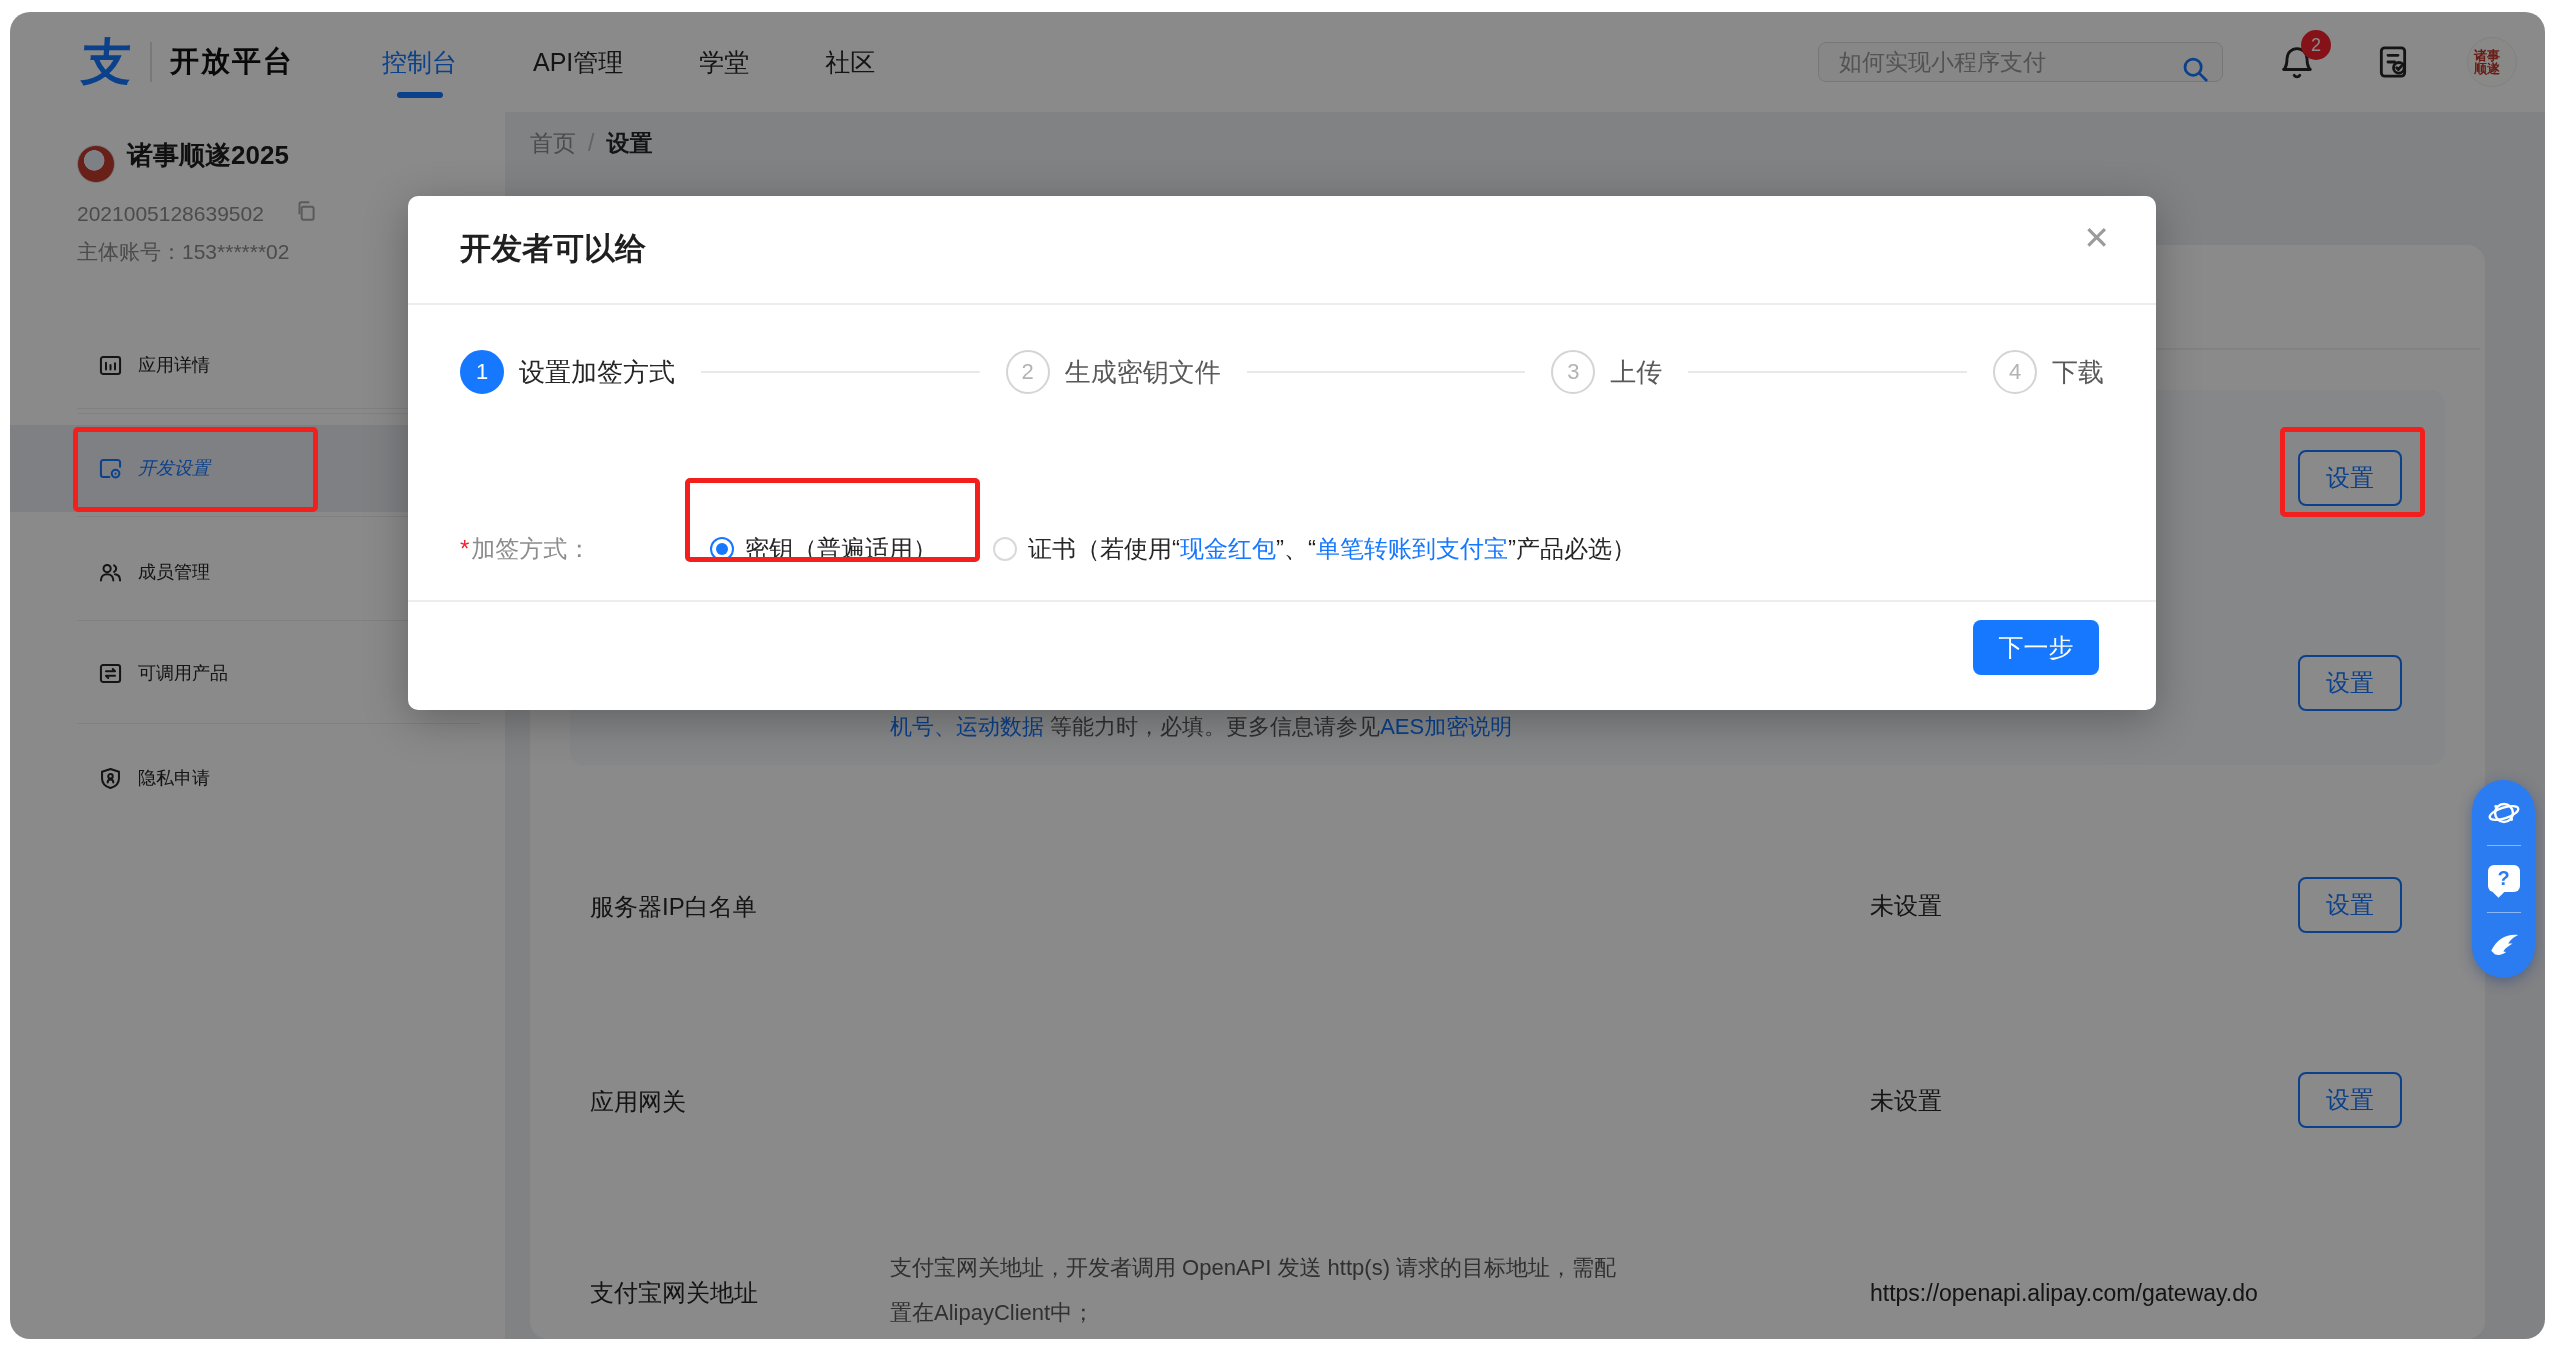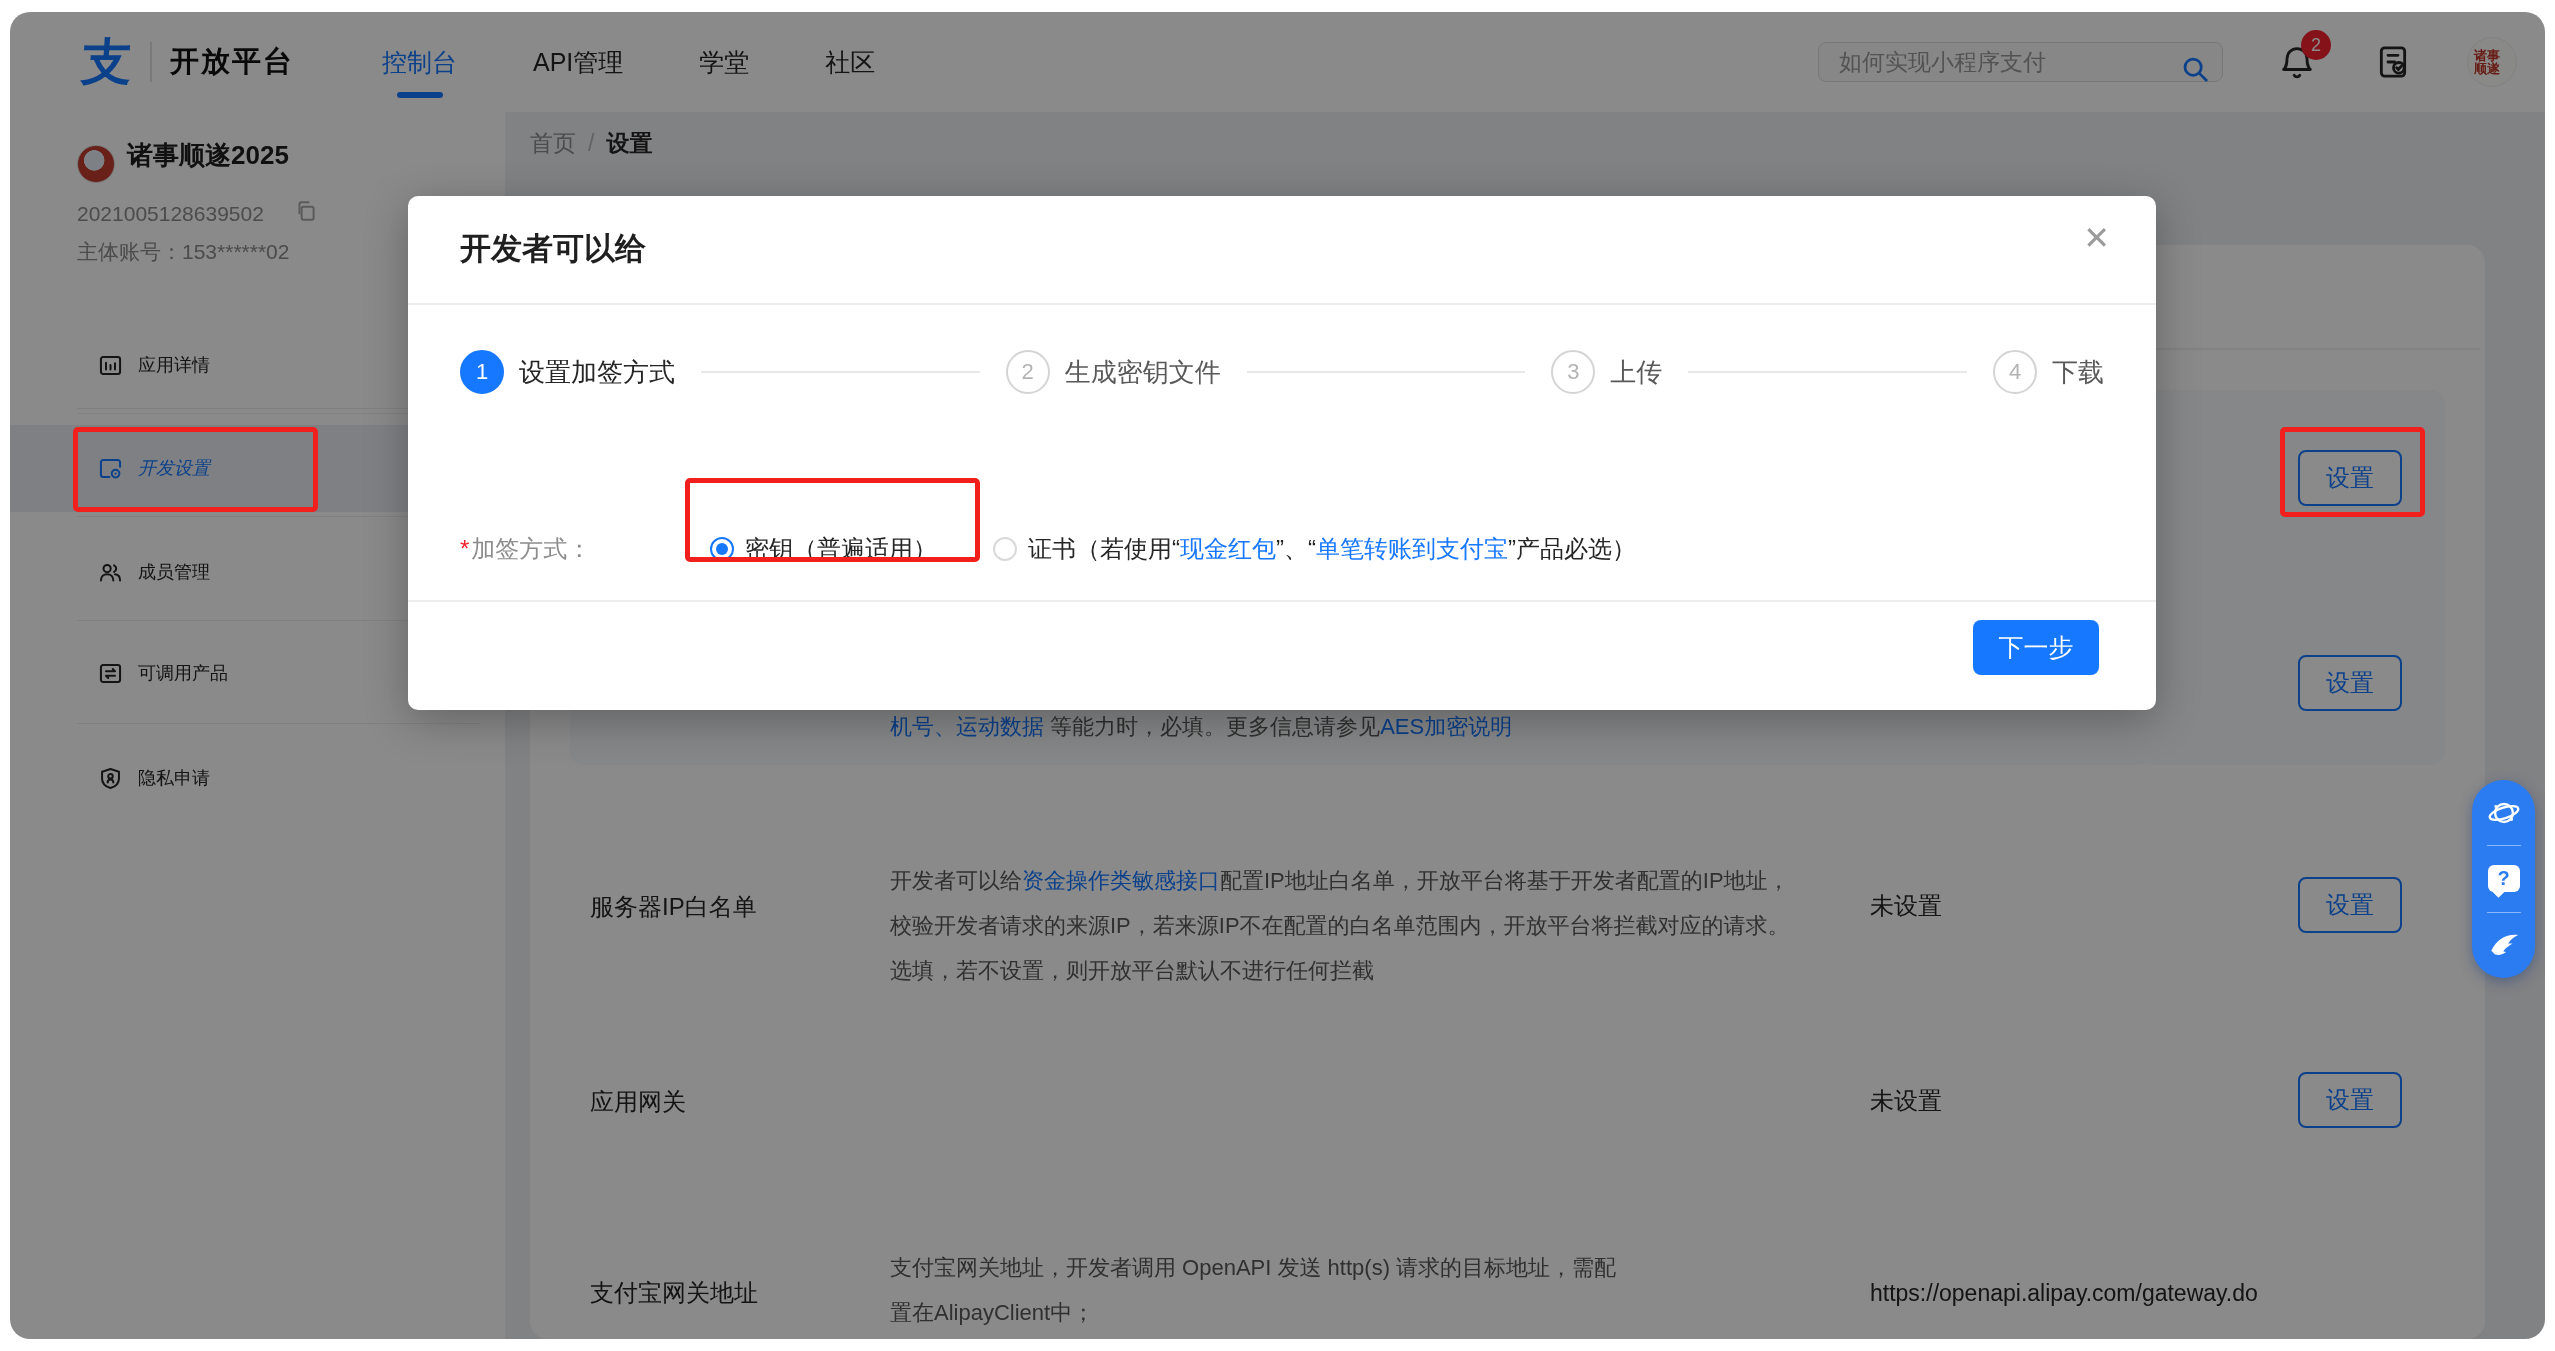--- a/index.html
+++ b/index.html
@@ -230,23 +230,20 @@
         <div class="inner-panel"></div>
 
         <div class="btn-outline" style="top:205px;">设置</div>
 
         <div class="btn-outline" style="top:410px;">设置</div>
         <div class="aes-line">
           <span class="lnk">机号、运动数据</span><span> 等能力时，必填。更多信息请参见</span><span class="lnk">AES加密说明</span>
         </div>
 
         <div class="row-label" style="top:646px;">服务器IP白名单</div>
-        <div class="row-desc" style="top:613px;width:905px;">
-          <span>开发者可以给</span><span class="lnk">资金操作类敏感接口</span><span>配置IP地址白名单，开放平台将基于开发者配置的IP地址，校验开发者请求的来源IP，若来源IP不在配置的白名单范围内，开放平台将拦截对应的请求。选填，若不设置，则开放平台默认不进行任何拦截</span>
-        </div>
         <div class="row-status" style="top:645px;">未设置</div>
         <div class="btn-outline" style="top:632px;">设置</div>
 
         <div class="row-label" style="top:841px;">应用网关</div>
         <div class="row-status" style="top:840px;">未设置</div>
         <div class="btn-outline" style="top:827px;">设置</div>
 
         <div class="row-label" style="top:1032px;">支付宝网关地址</div>
         <div class="row-desc" style="top:1000px;width:745px;">支付宝网关地址，开发者调用 OpenAPI 发送 http(s) 请求的目标地址，需配置在AlipayClient中；</div>
         <div class="row-value" style="top:1035px;">https://openapi.alipay.com/gateway.do</div>

